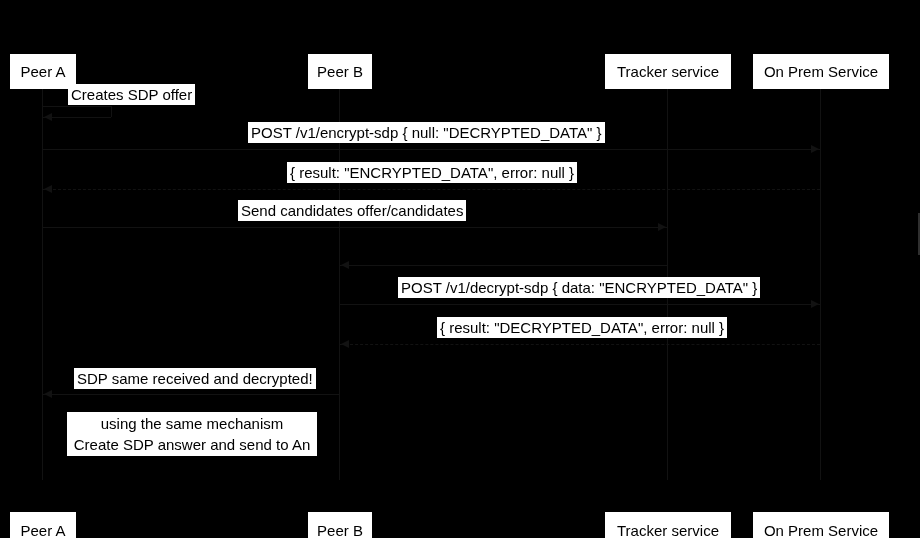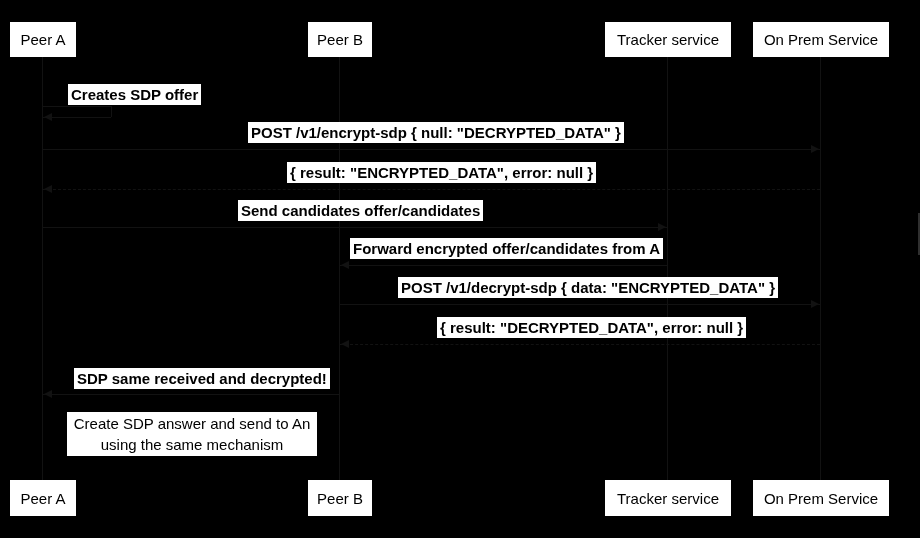--- a/index.html
+++ b/index.html
@@ -3,28 +3,28 @@
 <meta charset="utf-8">
 <style>
   html,body{margin:0;padding:0;background:#000;}
   #stage{
     position:relative;width:920px;height:538px;background:#000;overflow:hidden;
     font-family:"Liberation Sans","DejaVu Sans",sans-serif;
   }
   .actor{
     position:absolute;height:35px;background:#fff;color:#000;
     display:flex;align-items:center;justify-content:center;
-    font-size:15px;white-space:nowrap;box-sizing:border-box;
+    font-size:15px;white-space:nowrap;box-sizing:border-box;margin-top:32px;
   }
   .lifeline{
     position:absolute;top:57px;height:423px;width:1px;background:#121212;
   }
   .msg{
     position:absolute;background:#fff;color:#000;font-size:15px;
-    line-height:21px;height:21px;padding:0 3px;white-space:nowrap;font-weight:bold;
+    line-height:21px;height:21px;padding:0 3px;white-space:nowrap;
   }
   .arrow{position:absolute;height:0;border-top:1px solid #121212;}
   .arrow.dashed{border-top-style:dashed;}
   .vseg{position:absolute;width:1px;background:#121212;}
   .ah{position:absolute;width:0;height:0;border-top:4px solid transparent;border-bottom:4px solid transparent;}
   .ah.right{border-left:8px solid #121212;}
   .ah.left{border-right:8px solid #121212;}
   .note{
     position:absolute;background:#fff;color:#000;font-size:15px;line-height:21px;
     text-align:center;box-sizing:border-box;padding-top:1px;
@@ -57,39 +57,38 @@
   <div class="ah right" style="left:811px;top:145px"></div>
 
   <div class="msg" style="left:287px;top:162px">{ result: "ENCRYPTED_DATA", error: null }</div>
   <div class="arrow dashed" style="left:43px;top:189px;width:777px"></div>
   <div class="ah left" style="left:44px;top:185px"></div>
 
   <div class="msg" style="left:238px;top:200px">Send candidates offer/candidates</div>
   <div class="arrow" style="left:43px;top:227px;width:624px"></div>
   <div class="ah right" style="left:658px;top:223px"></div>
 
-  <div class="msg" style="left:350px;top:238px">Forward encrypted offer/candidates from A</div>
   <div class="arrow" style="left:340px;top:265px;width:327px"></div>
   <div class="ah left" style="left:341px;top:261px"></div>
 
   <div class="msg" style="left:398px;top:277px">POST /v1/decrypt-sdp { data: "ENCRYPTED_DATA" }</div>
   <div class="arrow" style="left:340px;top:304px;width:480px"></div>
   <div class="ah right" style="left:811px;top:300px"></div>
 
   <div class="msg" style="left:437px;top:317px">{ result: "DECRYPTED_DATA", error: null }</div>
   <div class="arrow dashed" style="left:340px;top:344px;width:480px"></div>
   <div class="ah left" style="left:341px;top:340px"></div>
 
   <div class="msg" style="left:74px;top:368px">SDP same received and decrypted!</div>
   <div class="arrow" style="left:43px;top:394px;width:296px"></div>
   <div class="ah left" style="left:44px;top:390px"></div>
 
   <div class="note" style="left:67px;top:412px;width:250px;height:44px">
+    <div>using the same mechanism</div>
     <div>Create SDP answer and send to An</div>
-    <div>using the same mechanism</div>
   </div>
 
   <div class="actor" style="left:10px;top:480px;width:66px;height:36px">Peer A</div>
   <div class="actor" style="left:308px;top:480px;width:64px;height:36px">Peer B</div>
   <div class="actor" style="left:605px;top:480px;width:126px;height:36px">Tracker service</div>
   <div class="actor" style="left:753px;top:480px;width:136px;height:36px">On Prem Service</div>
 
   <div class="sliver" style="left:918px;top:213px;width:2px;height:42px"></div>
 
 </div>

